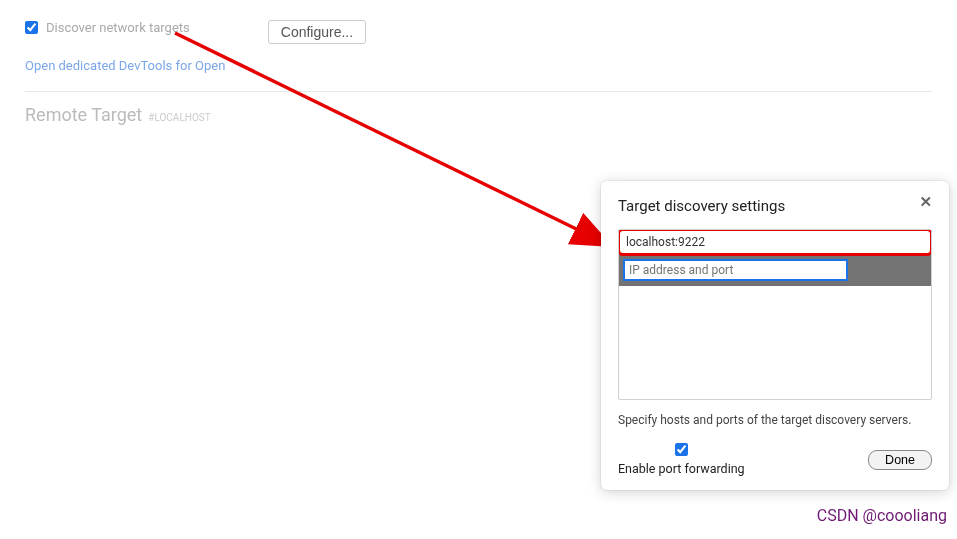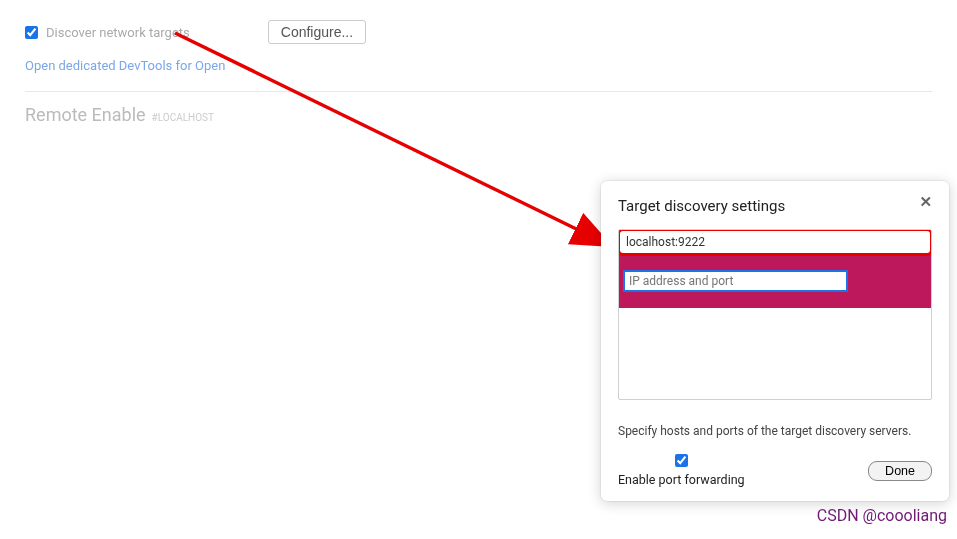--- a/index.html
+++ b/index.html
@@ -11,21 +11,21 @@
       width: 957px;
       height: 539px;
       position: relative;
       overflow: hidden;
     }
     .page-content {
       padding: 20px 25px;
     }
     .discover-row {
       display: flex;
-      align-items: center;
+      align-items: flex-start;
       gap: 8px;
       margin-bottom: 14px;
     }
     .checkbox-wrap {
       display: flex;
       align-items: center;
       gap: 8px;
     }
     input[type="checkbox"] {
       width: 13px;
@@ -101,35 +101,35 @@
       line-height: 1;
       font-weight: bold;
       position: relative;
       top: -4px;
     }
     .host-list {
       border: 1px solid #d0d0d0;
       border-radius: 2px;
       height: 171px;
       overflow: hidden;
-      margin-bottom: 23px;
+      margin-bottom: 12px;
     }
     .host-entry {
       padding: 4px 6px;
       font-size: 12px;
       border: 3px solid #e60000;
       border-radius: 6px;
       margin: -2px;
       position: relative;
       z-index: 2;
       background: #fff;
     }
     .host-input-row {
-      background: #be185d;
-      padding: 16px 4px;
+      background: #737373;
+      padding: 5px 4px;
     }
     .host-input {
       width: 225px;
       padding: 2px 4px;
       font-size: 12px;
       border: 2px solid #1a73e8;
       outline: none;
       font-family: inherit;
       background: #fff;
     }
@@ -184,21 +184,21 @@
   <div class="discover-row">
     <label class="checkbox-wrap">
       <input type="checkbox" checked="" style="">
       <span class="discover-label">Discover network targets</span>
     </label>
     <button class="configure-btn">Configure...</button>
   </div>
   <a class="devtools-link">Open dedicated DevTools for Open</a>
   <hr class="divider">
   <div class="remote-target-header">
-    <span>Remote Enable</span>
+    <span>Remote Target</span>
     <span class="remote-target-sub">#LOCALHOST</span>
   </div>
 </div>
 
 <svg class="arrow-svg" width="957" height="539">
   <defs>
     <marker id="arrowhead" markerWidth="12" markerHeight="10" refX="10" refY="5" orient="auto">
       <polygon points="0 0, 12 5, 0 10" fill="#e60000"></polygon>
     </marker>
   </defs>

